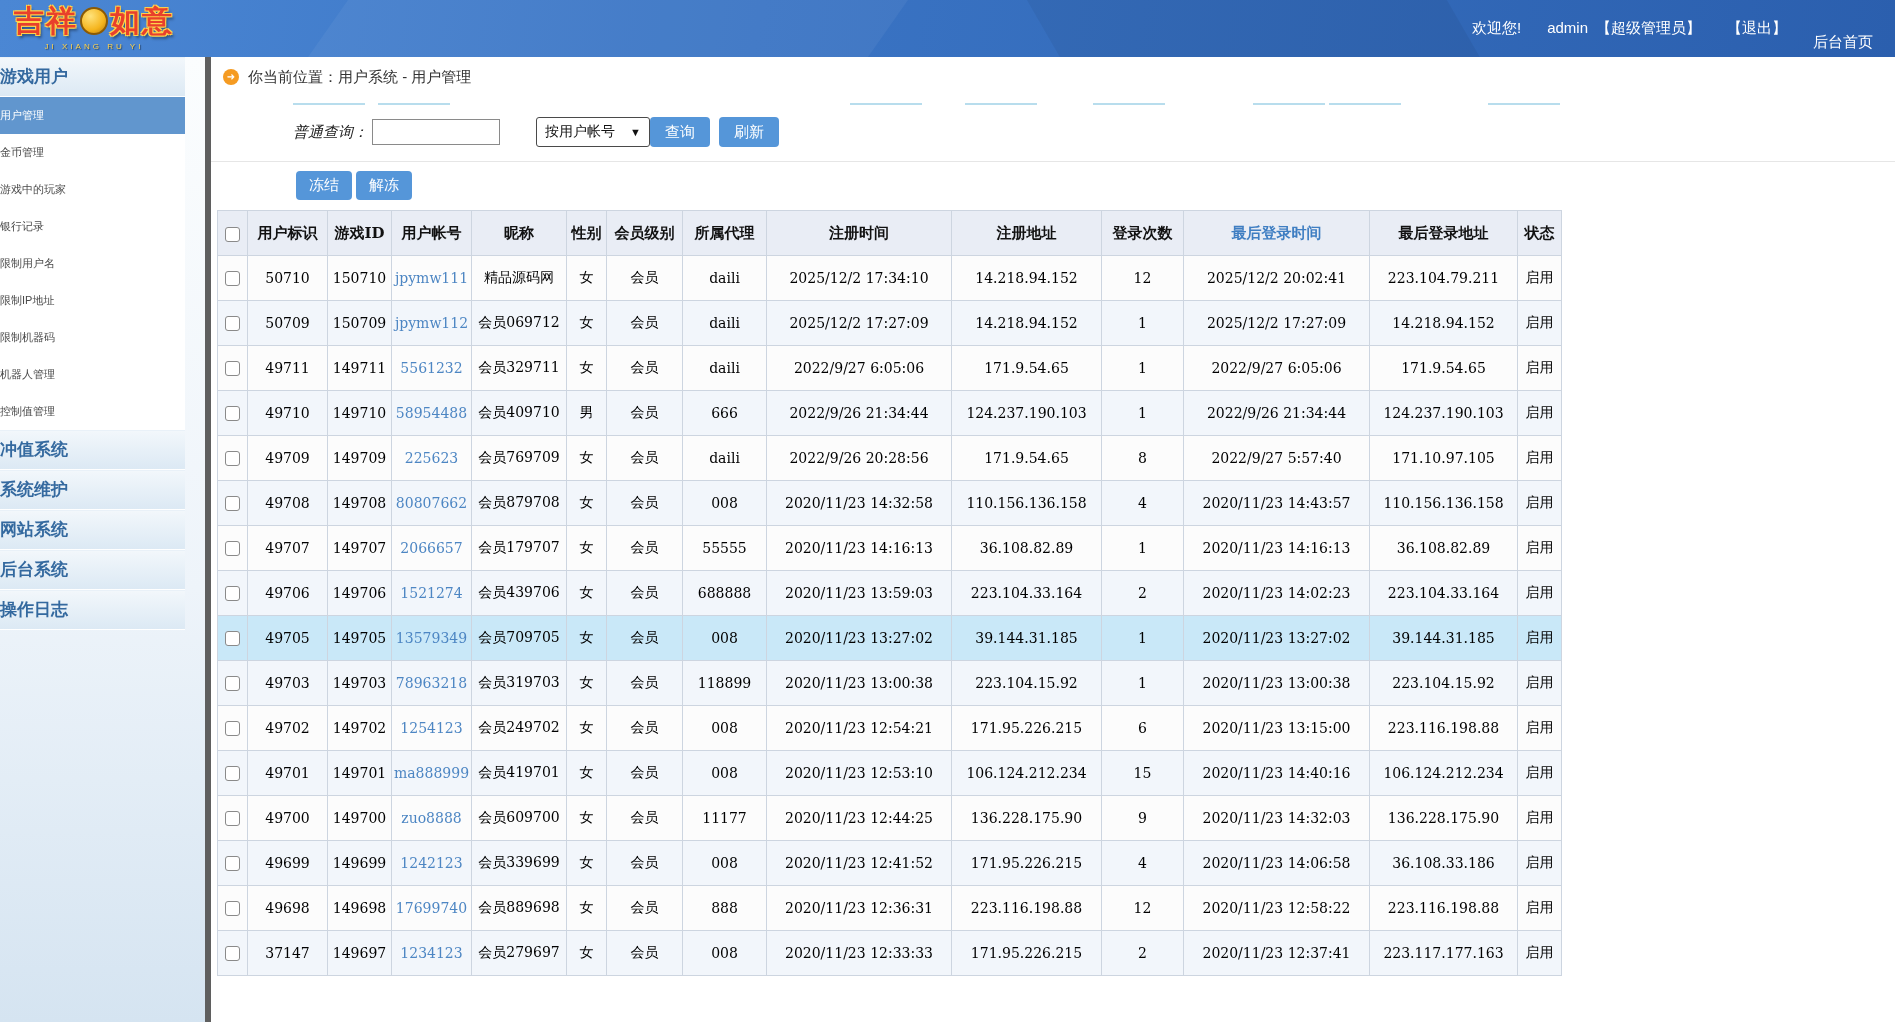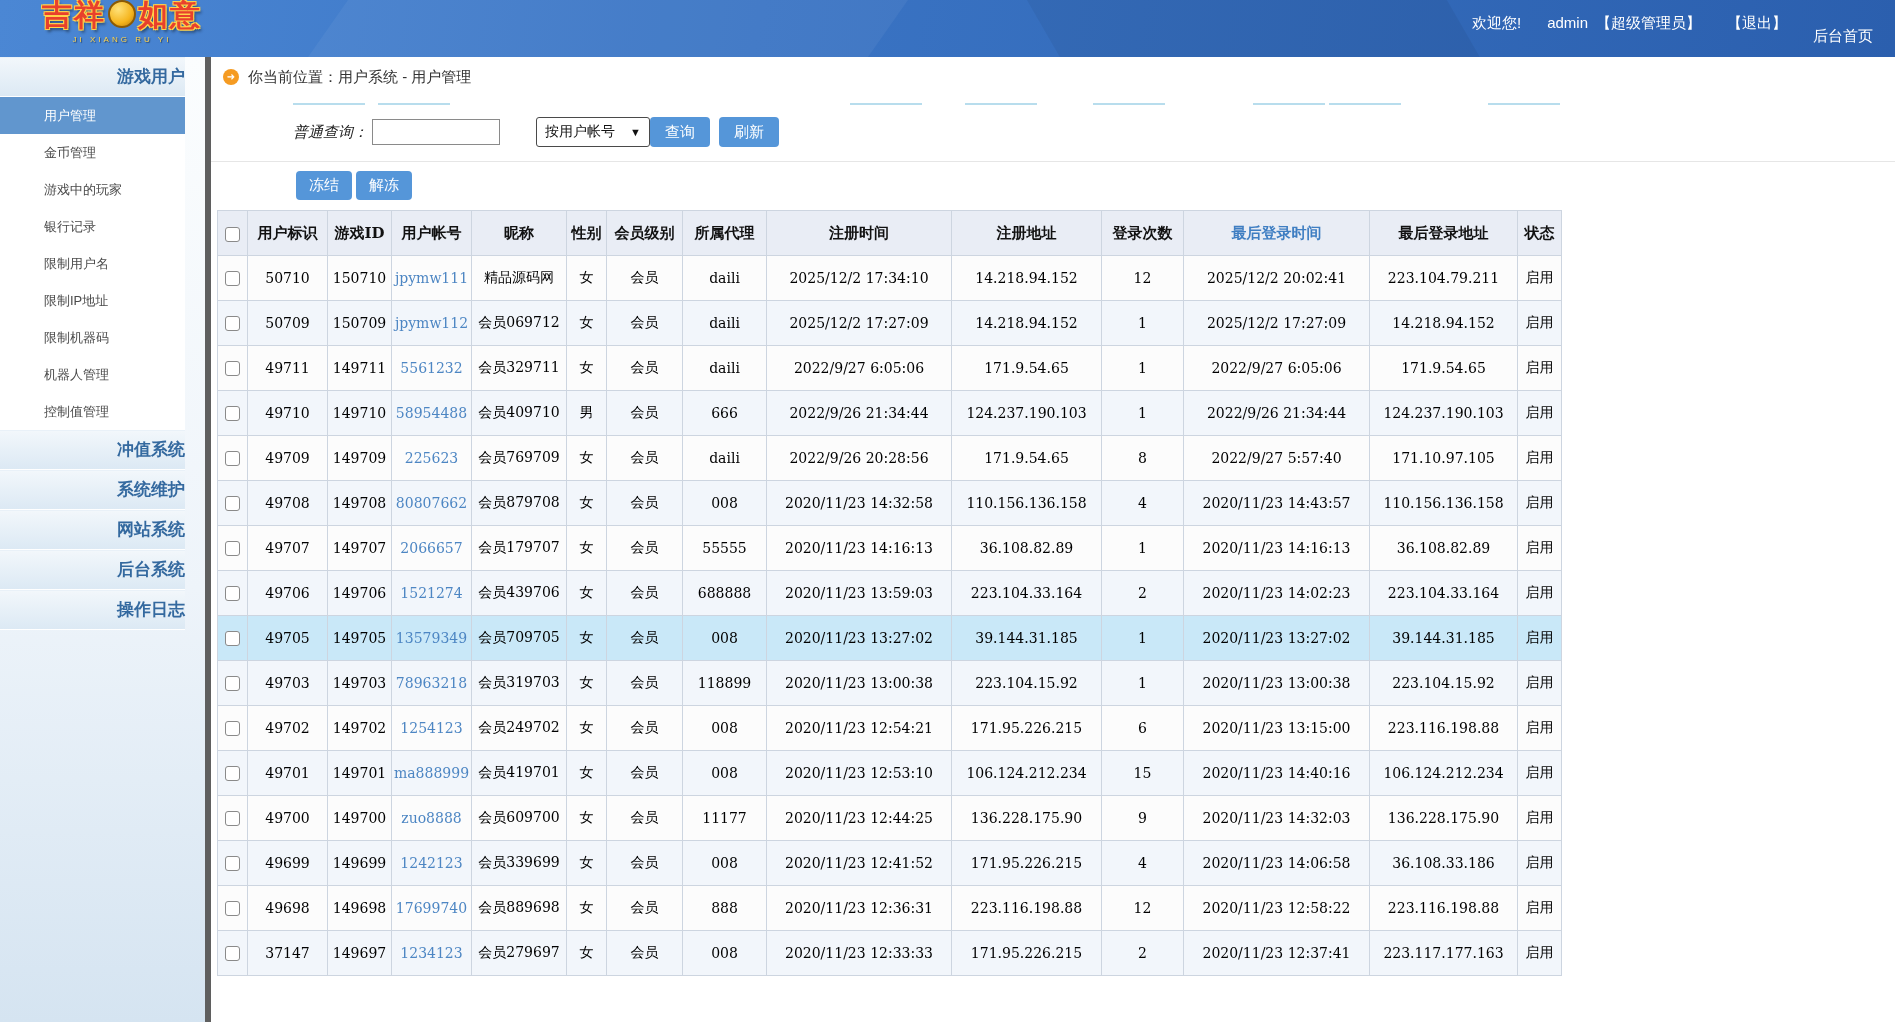--- a/index.html
+++ b/index.html
@@ -1,40 +1,40 @@
 <!DOCTYPE html>
 <html><head>
 <meta charset="utf-8">
 <style>
   html,body{margin:0;padding:0;width:1895px;height:1022px;overflow:hidden;
     font-family:"Liberation Sans",sans-serif;background:#fff;}
   .topbar{position:relative;height:57px;overflow:hidden;
     background:linear-gradient(100deg,#4b87d4 0%,#3a74c4 40%,#2b5fae 100%);
-    display:flex;align-items:flex-start;justify-content:space-between;padding-left:28px;}
+    display:flex;align-items:center;justify-content:space-between;}
   .topbar::before{content:"";position:absolute;left:320px;top:-20px;width:560px;height:120px;
     background:rgba(255,255,255,0.05);transform:skewX(-35deg);}
   .topbar::after{content:"";position:absolute;left:1050px;top:-20px;width:420px;height:120px;
     background:rgba(0,0,0,0.05);transform:skewX(30deg);}
   .logo{position:relative;z-index:2;margin-left:14px;line-height:1;}
   .logo-main{font-size:30px;font-weight:bold;color:#e8402c;letter-spacing:2px;
     text-shadow:-1px -1px 0 #ffd careful;}
   .logo-main{text-shadow:-1px -1px 0 #ffd24a,1px -1px 0 #ffd24a,-1px 1px 0 #ffd24a,1px 1px 0 #ffd24a,2px 3px 3px rgba(0,0,0,.45);}
   .logo-badge{display:inline-block;width:24px;height:24px;border-radius:50%;vertical-align:middle;
     margin:0 2px 6px 2px;background:radial-gradient(circle at 35% 30%,#ffe27a,#f5b51e 60%,#b97a08);
     border:2px solid #8a5a06;}
   .logo-sub{font-size:8px;color:#ffd24a;letter-spacing:3px;text-align:center;margin-top:2px;
     text-shadow:1px 1px 1px rgba(0,0,0,.5);}
   .topbar-right{position:relative;z-index:2;color:#fff;font-size:15px;margin-right:22px;display:flex;gap:26px;align-items:center;}
   .topbar-right .grp{display:flex;gap:8px;}
   .layout{display:flex;height:965px;}
   .sidebar{width:205px;background:linear-gradient(180deg,#fbfdfe 0%,#eef4fa 55%,#d5e4f1 100%);}
   .sidebar ul{list-style:none;margin:0;padding:0;width:185px;}
-  .sb-group{height:38px;line-height:38px;text-align:right;font-size:17px;font-weight:bold;color:#34699f;
+  .sb-group{height:38px;line-height:38px;text-align:left;font-size:17px;font-weight:bold;color:#34699f;
     background:linear-gradient(180deg,#f2f7fb,#dce9f4);border-bottom:1px solid #ffffff;border-top:1px solid #e9f1f8;}
-  .sb-item{height:37px;line-height:37px;padding-left:44px;font-size:13px;color:#4a4a4a;background:#fff;cursor:pointer;}
+  .sb-item{height:37px;line-height:37px;font-size:11px;color:#4a4a4a;background:#fff;cursor:pointer;}
   .sb-item.active{background:#6196ce;color:#fff;}
   .splitter{width:6px;background:#5f5f5f;}
   .content{flex:1;background:#fff;position:relative;}
   .breadcrumb{height:40px;display:flex;align-items:center;padding-left:12px;font-size:15px;color:#333;gap:9px;}
   .crumb-icon{display:inline-block;width:16px;height:16px;border-radius:50%;background:#f59b22;color:#fff;
     font-size:10px;line-height:16px;text-align:center;}
   .deco{position:relative;height:14px;}
   .deco span{position:absolute;top:6px;height:2px;width:72px;background:#b8dded;}
   .search-row{height:42px;display:flex;align-items:center;}
   .search-label{margin-left:82px;font-size:15px;color:#222;font-style:italic;}

